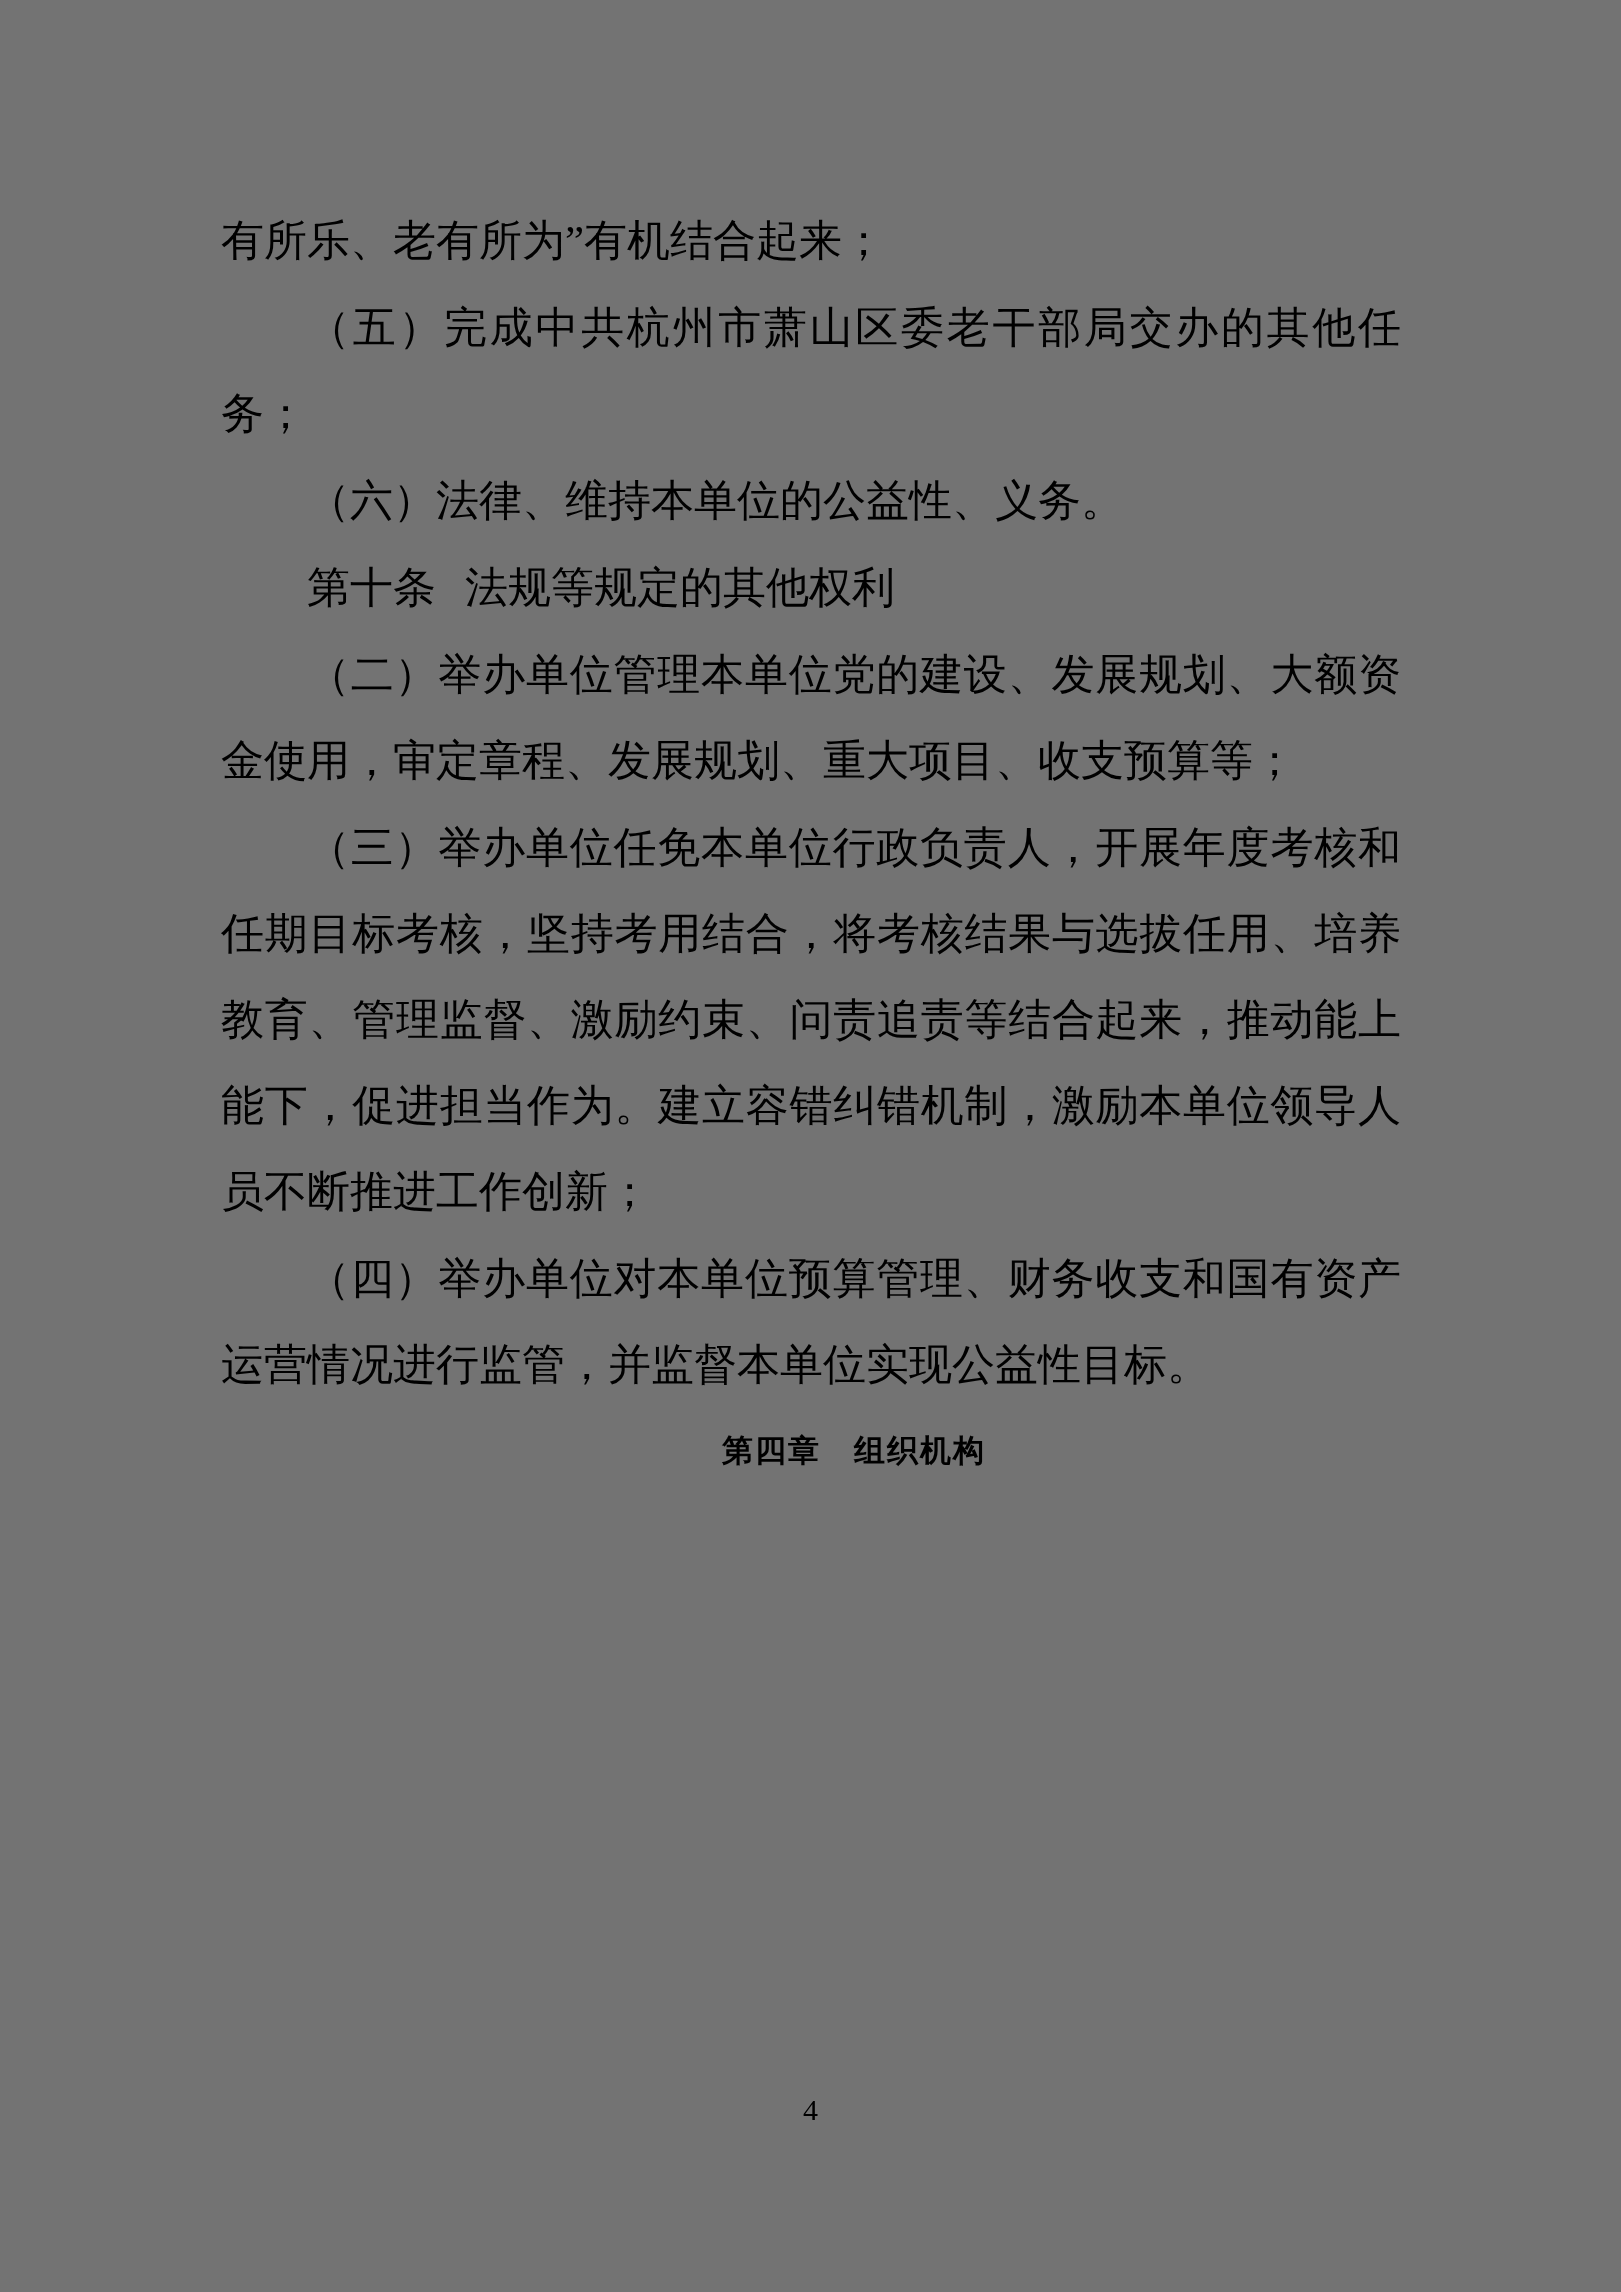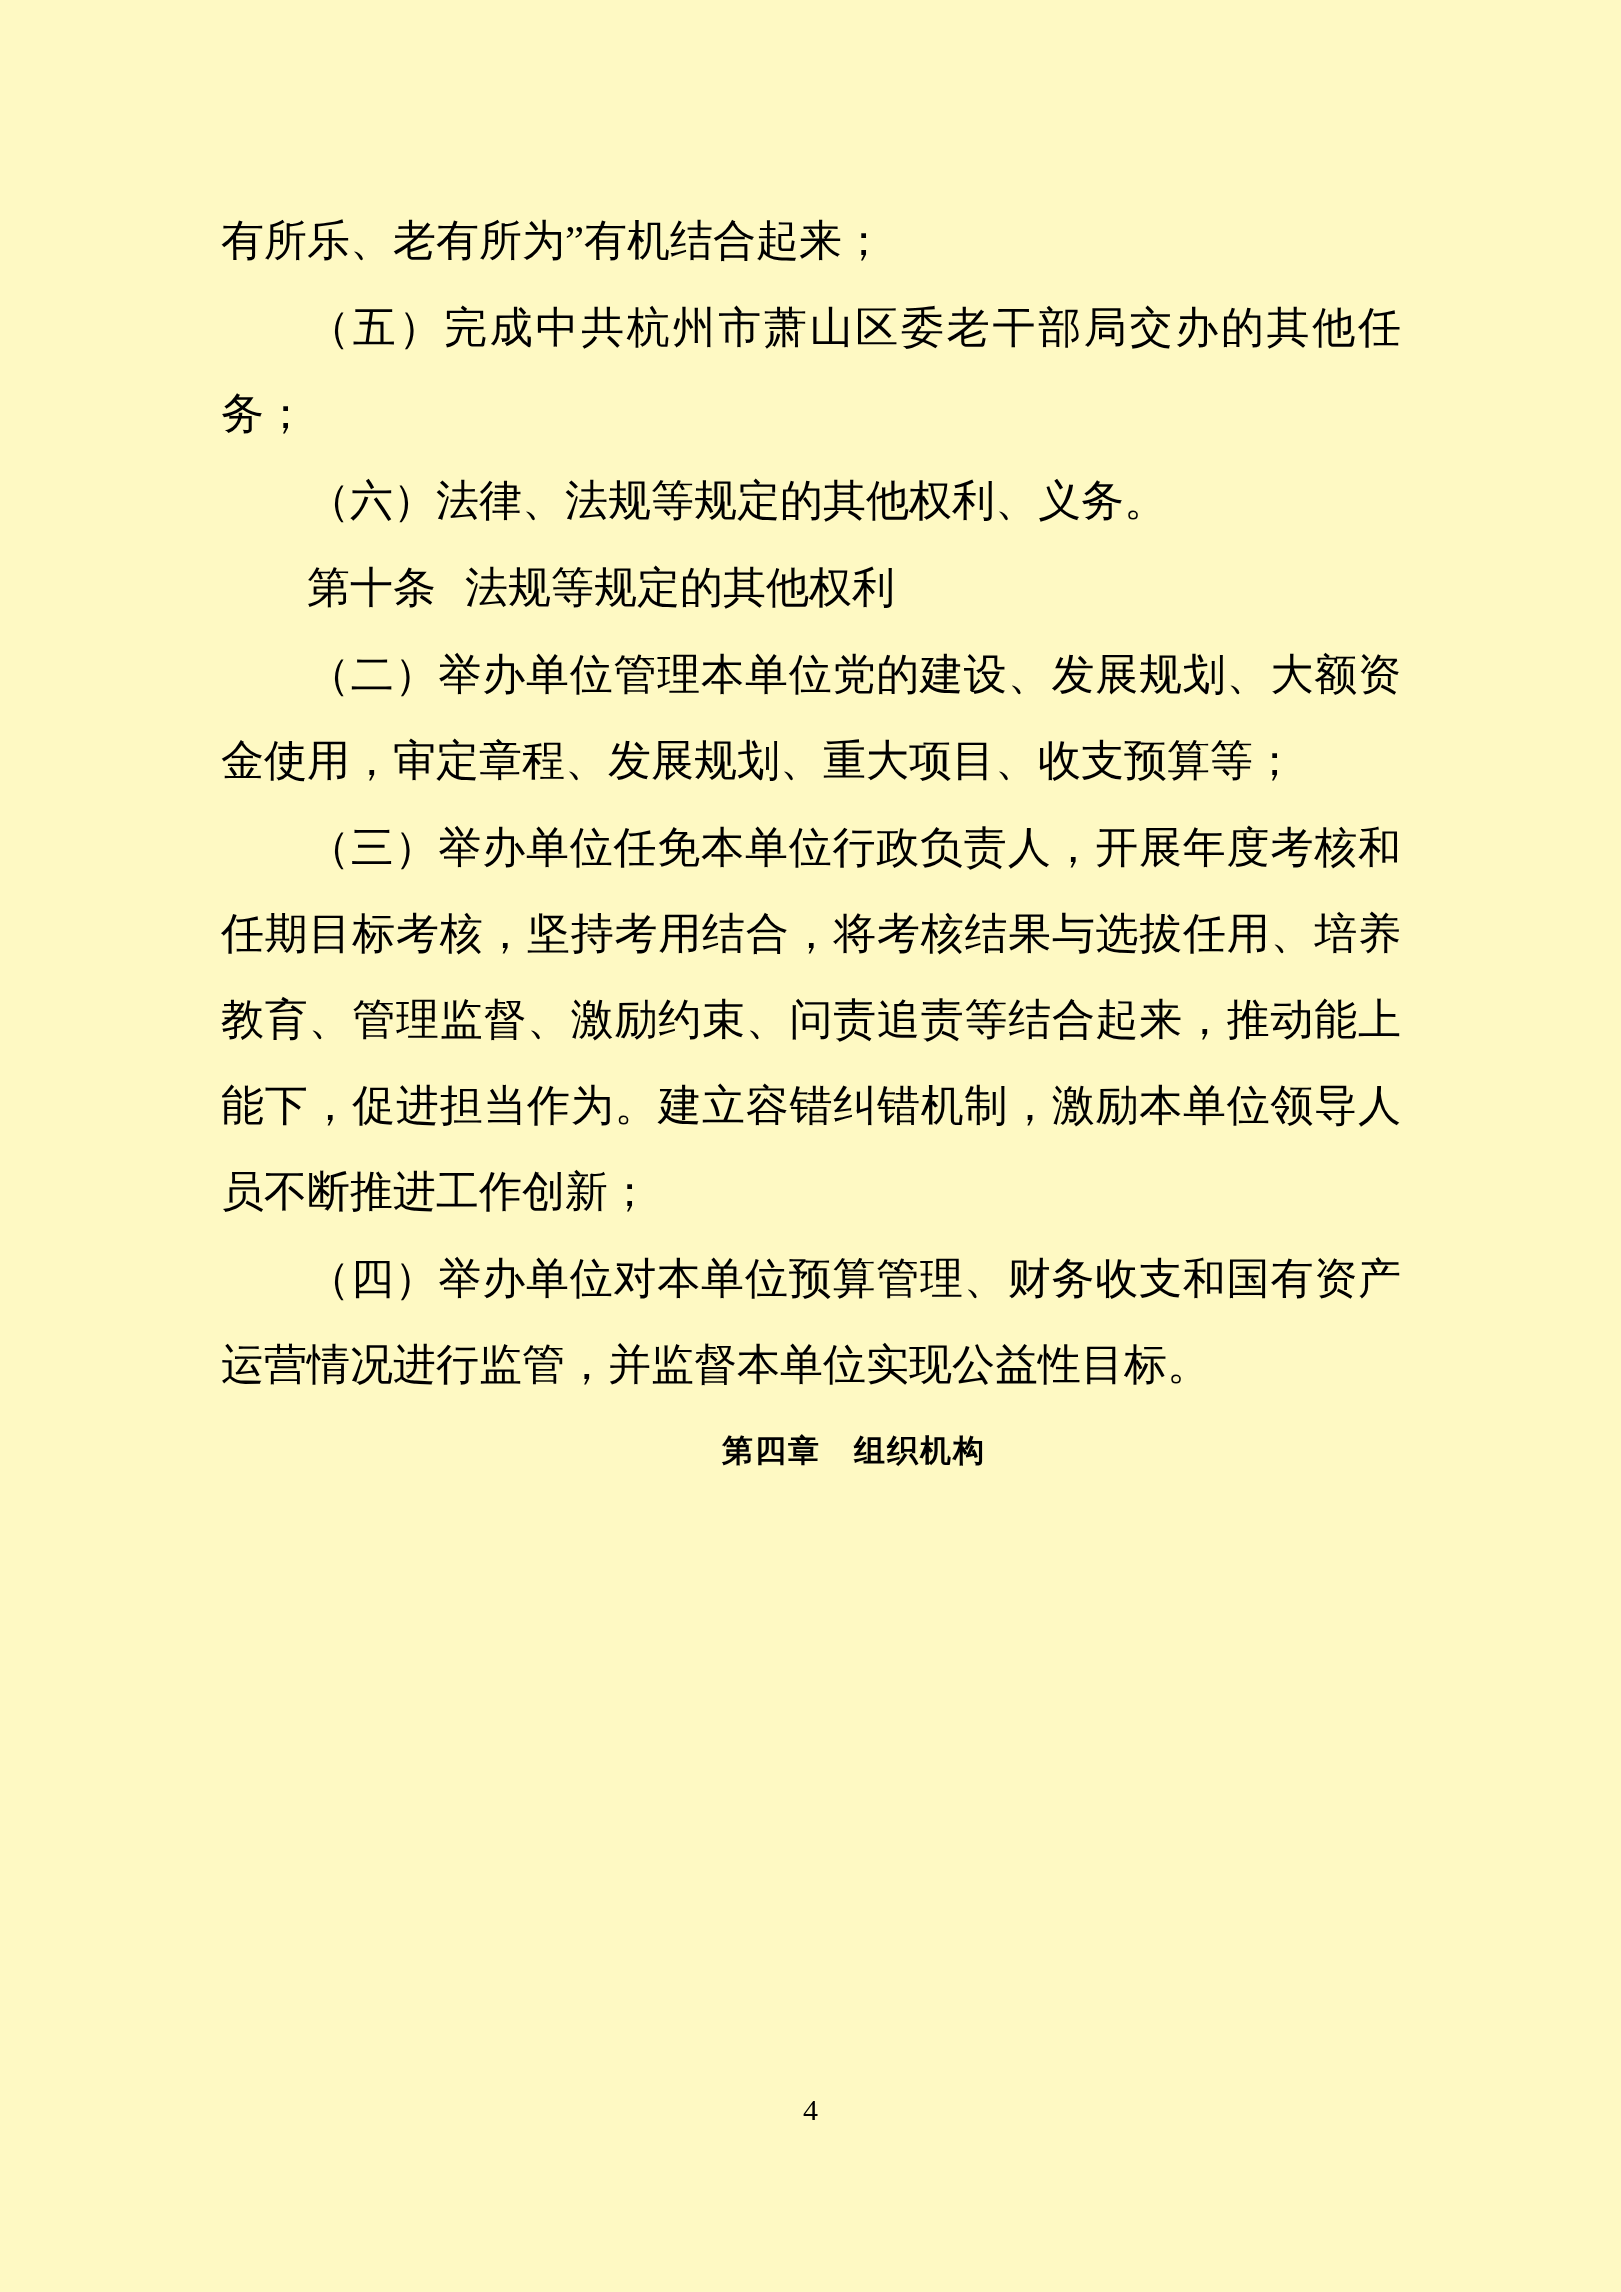--- a/index.html
+++ b/index.html
@@ -5,21 +5,21 @@
   html, body {
     margin: 0;
     padding: 0;
     background: #888;
   }
   .page {
     position: relative;
     width: 1621px;
     height: 2293px;
     margin: 0 auto;
-    background: #fef9c3;
+    background: #737373;
     color: #000000;
     overflow: hidden;
     font-family: "Liberation Serif", "DejaVu Serif", serif;
   }
   .body-text {
     position: absolute;
     left: 221px;
     right: 220px;
     top: 197px;
     font-size: 43px;
@@ -68,21 +68,21 @@
 
 <div class="page">
 
   <div class="body-text">
 
     <p class="para cont"><b class="lead"></b><span>有所乐、老有所为”有机结合起来；</span></p>
 
 
     <p class="para"><b class="lead"></b><span>（五）完成中共杭州市萧山区委老干部局交办的其他任务；</span></p>
 
-    <p class="para"><b class="lead"></b><span>（六）法律、法规等规定的其他权利、义务。</span></p>
+    <p class="para"><b class="lead"></b><span>（六）法律、维持本单位的公益性、义务。</span></p>
 
     <p class="para"><b class="lead">第十条</b><span>法规等规定的其他权利</span></p>
 
 
     <p class="para"><b class="lead"></b><span>（二）举办单位管理本单位党的建设、发展规划、大额资金使用，审定章程、发展规划、重大项目、收支预算等；</span></p>
 
     <p class="para"><b class="lead"></b><span>（三）举办单位任免本单位行政负责人，开展年度考核和任期目标考核，坚持考用结合，将考核结果与选拔任用、培养教育、管理监督、激励约束、问责追责等结合起来，推动能上能下，促进担当作为。建立容错纠错机制，激励本单位领导人员不断推进工作创新；</span></p>
 
     <p class="para"><b class="lead"></b><span>（四）举办单位对本单位预算管理、财务收支和国有资产运营情况进行监管，并监督本单位实现公益性目标。</span></p>
 

